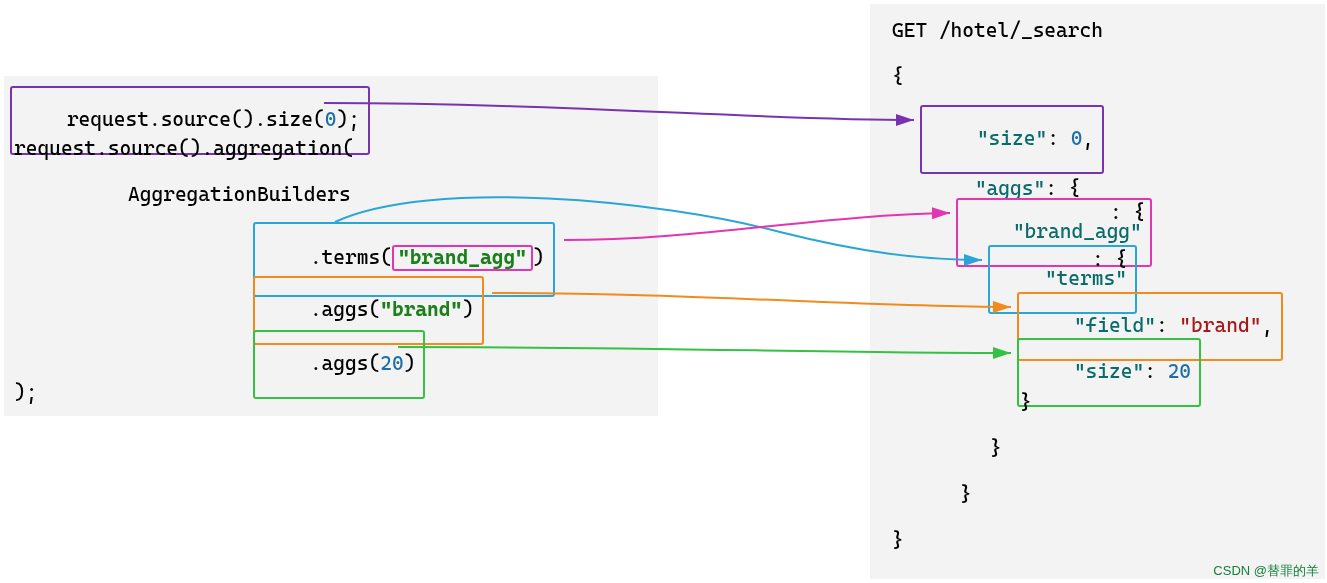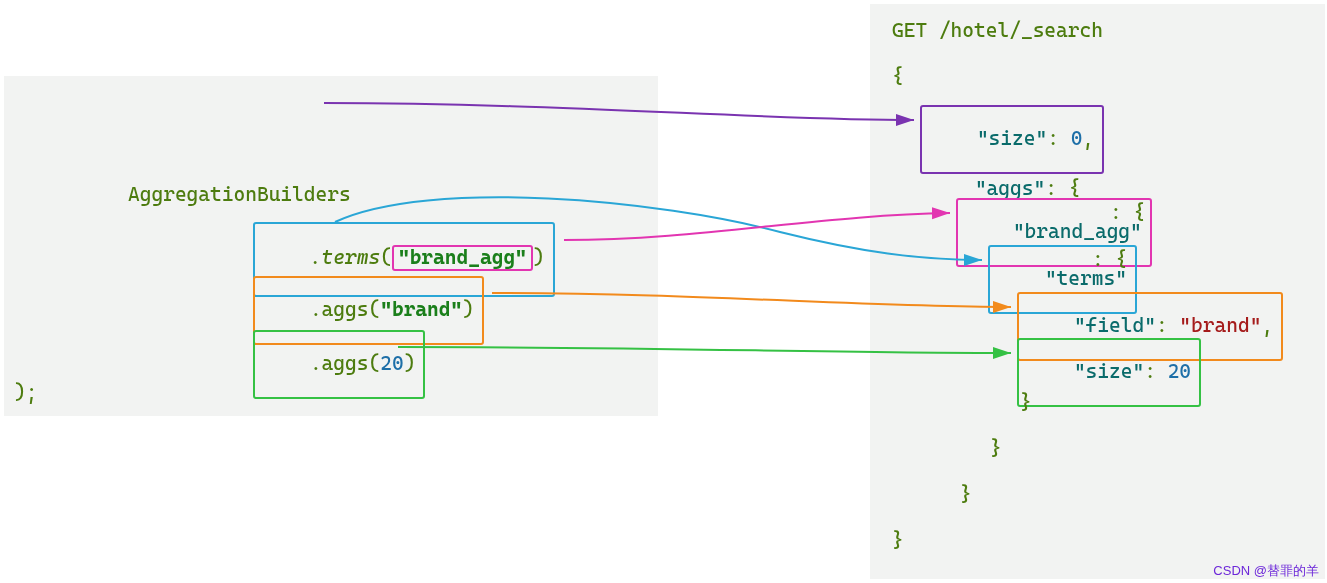--- a/index.html
+++ b/index.html
@@ -2,37 +2,41 @@
 <html><head>
 <meta charset="utf-8">
 <style>
   html,body{margin:0;padding:0;background:#fff;font-family:"Cascadia Code","Fira Code",Consolas,"Courier New",monospace;font-size:20px;line-height:1.0;color:#333}
   .stage{position:relative;width:1327px;height:583px}
   svg.arrows{position:absolute;left:0;top:0;width:1327px;height:583px;pointer-events:none}
   .panel-left{position:absolute;left:4px;top:76px;width:654px;height:340px;background:#f2f3f2}
   .panel-right{position:absolute;left:870px;top:4px;width:455px;height:575px;background:#f2f3f2}
   .txt{position:absolute;white-space:pre}
   .box{position:absolute;border:2px solid;border-radius:3px;padding:1px 8px 4px 8px;white-space:pre}
-  .kw{color:#4d7c0f}
+  .kw{color:#000000}
   .num{color:#1e6fa8}
   .str{color:#1b7f1b;font-weight:700}
   .key{color:#0a6b6b}
   .val{color:#a51b1b}
-  .ital{font-style:italic}
-  .watermark{position:absolute;right:8px;bottom:6px;font-family:sans-serif;font-size:13px;color:#6d28d9}
+  .ital{}
+  .watermark{position:absolute;right:8px;bottom:6px;font-family:sans-serif;font-size:13px;color:#15803d}
 </style>
 </head>
 <body>
 
 <div class="stage">
 
   <div class="panel-left"></div>
   <div class="panel-right"></div>
 
+  <div class="box" style="left:10px;top:86px;border-color:#7a33b0">
+    <span class="kw">request.source().size(</span><span class="num">0</span><span class="kw">);</span>
+  </div>
 
+  <div class="txt kw" style="left:14px;top:138px">request.source().aggregation(</div>
   <div class="txt kw" style="left:128px;top:184px">AggregationBuilders</div>
 
   <div class="box" style="left:253px;top:222px;border-color:#2aa6d6">
     <span class="kw ital">.terms</span><span class="kw">(</span><span style="display:inline-block;border:2px solid #e235b1;border-radius:3px;padding:0 4px 2px 4px"><span class="str">"brand_agg"</span></span><span class="kw">)</span>
   </div>
 
   <div class="box" style="left:253px;top:276px;border-color:#f28a1c">
     <span class="kw">.aggs(</span><span class="str">"brand"</span><span class="kw">)</span>
   </div>
 

